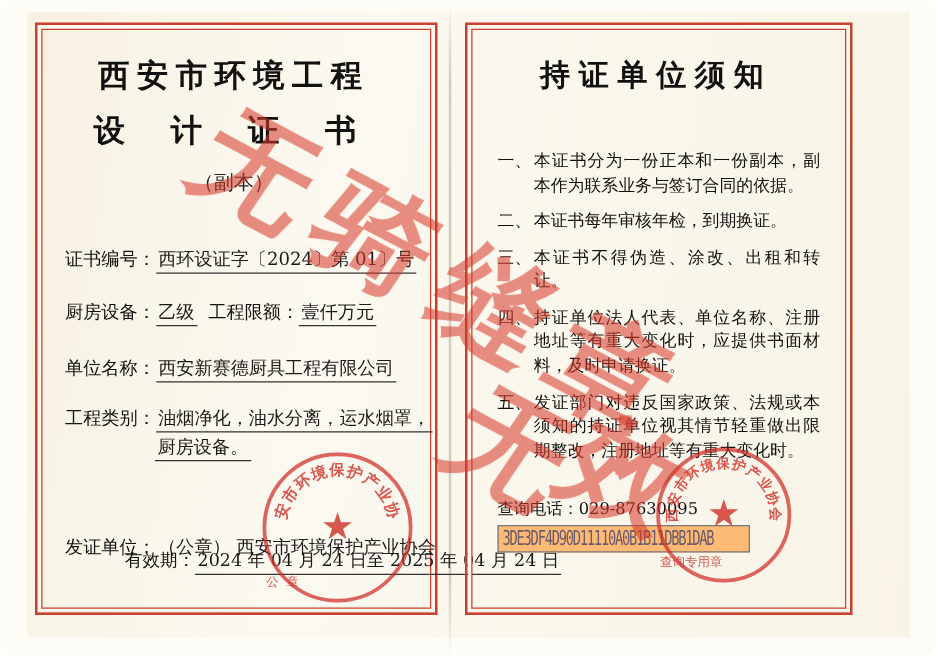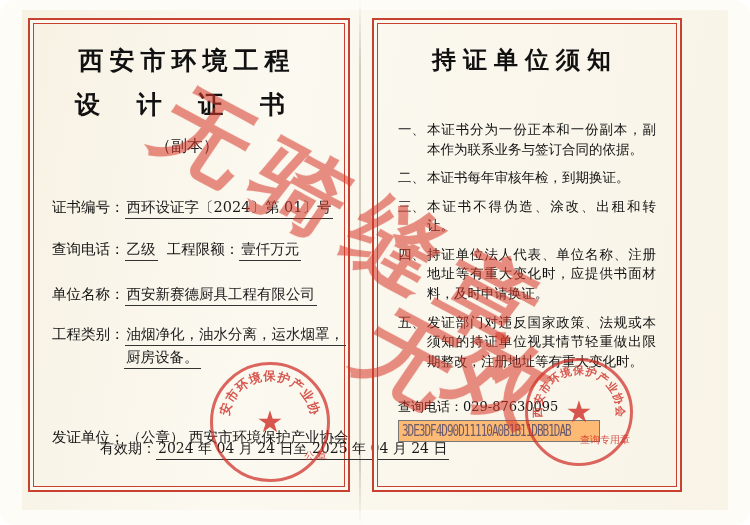--- a/index.html
+++ b/index.html
@@ -183,24 +183,24 @@
     font-family: "DejaVu Serif", "Liberation Serif", serif;
     font-size: 13px;
     font-weight: bold;
     letter-spacing: 1px;
     fill: rgba(206,45,37,0.8);
   }
   .stamp-right .arc text { font-size: 11.5px; }
   .stamp .botline {
     position: absolute;
     left: 0; right: 0;
-    bottom: 16px;
-    text-align: right;
+    bottom: 6px;
+    text-align: left;
     font-size: 10px;
-    font-family: Liberation Sans, sans-serif;
+    font-family: Liberation Mono, monospace;
     color: rgba(206,45,37,0.8);
   }
 
   
   .watermark {
     position: absolute;
     left: 150px;
     top: 80px;
     width: 520px;
     height: 380px;
@@ -231,21 +231,21 @@
 
   <div class="l-title1" style="left:28px;width:318px;">西安市环境工程</div>
   <div class="l-title2" style="left:28px;width:318px;">设 计 证 书</div>
   <div class="l-sub" style="left:28px;width:318px;">（副本）</div>
 
   <div class="field" style="left:52px; top:198px;">
     <span class="lab">证书编号：</span><span class="val">西环设证字〔2024〕第  01〕号</span>
   </div>
 
   <div class="field" style="left:52px; top:240px;">
-    <span class="lab">查询电话：</span><span class="val">乙级</span>&nbsp;&nbsp;<span class="lab">工程限额：</span><span class="val">壹仟万元</span>
+    <span class="lab">厨房设备：</span><span class="val">乙级</span>&nbsp;&nbsp;<span class="lab">工程限额：</span><span class="val">壹仟万元</span>
   </div>
 
   <div class="field" style="left:52px; top:285px;">
     <span class="lab">单位名称：</span><span class="val">西安新赛德厨具工程有限公司</span>
   </div>
 
   <div class="field" style="left:52px; top:325px;">
     <span class="lab">工程类别：</span><span class="val">油烟净化，油水分离，运水烟罩，</span>
   </div>
   <div class="field" style="left:124px; top:348px;">

